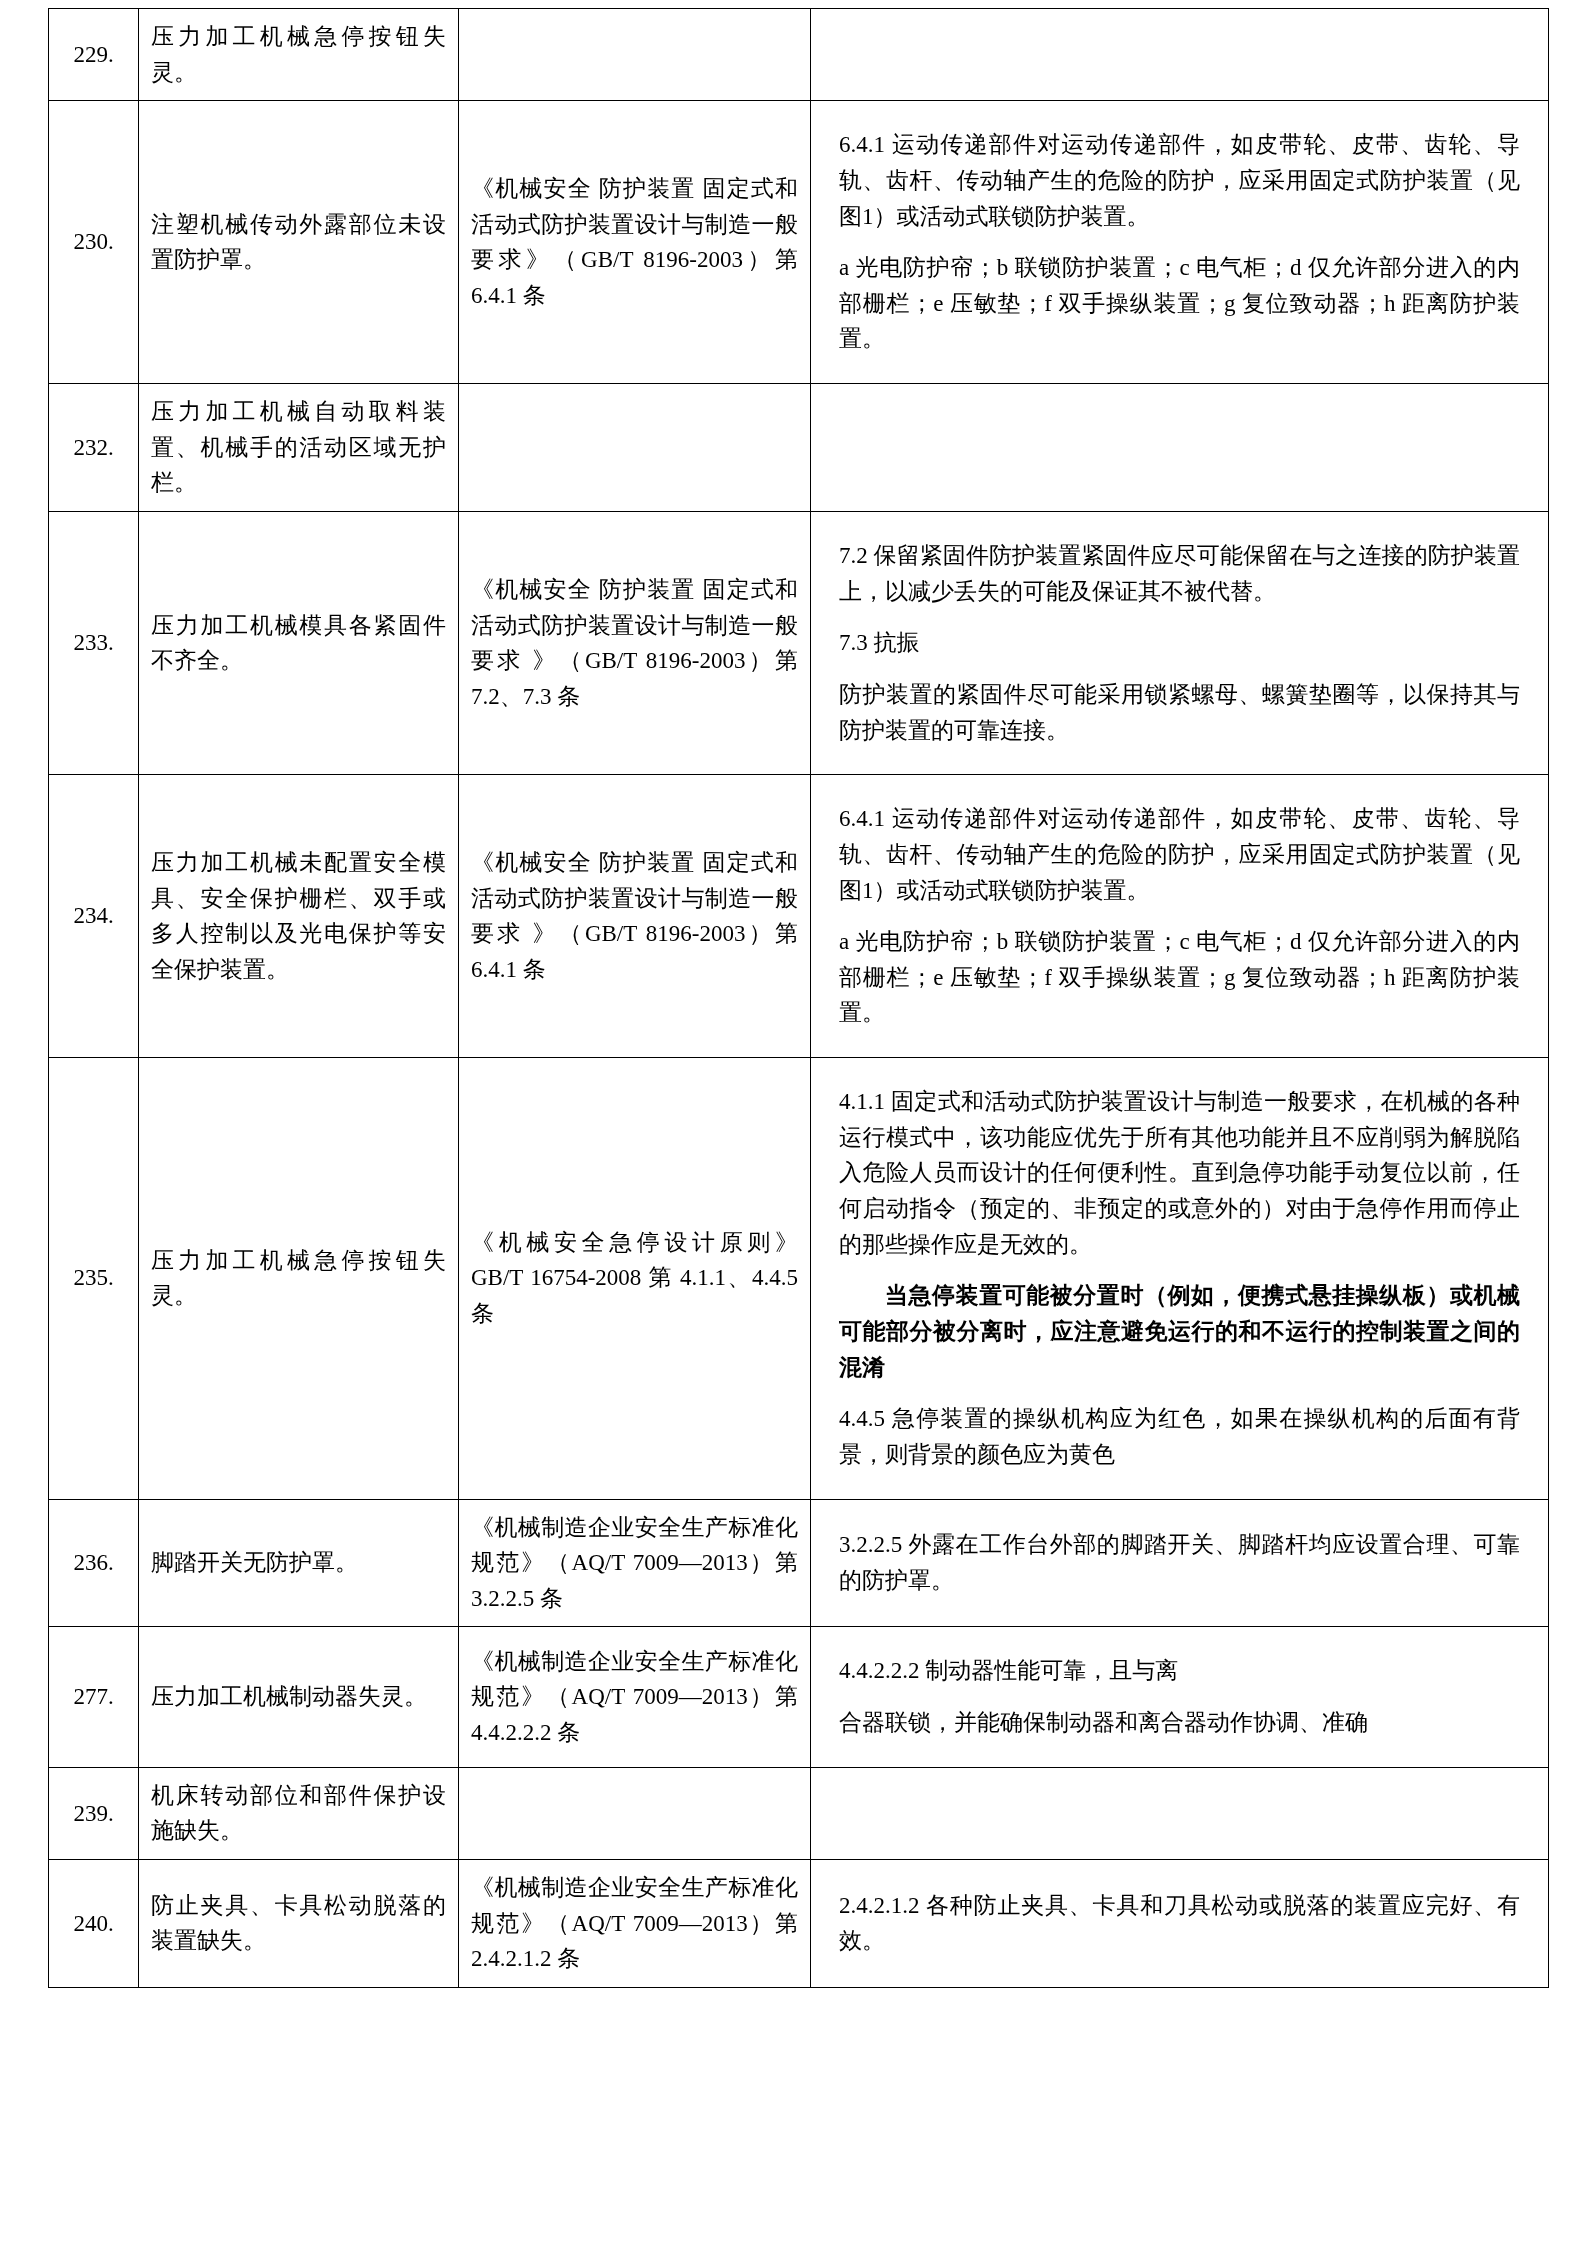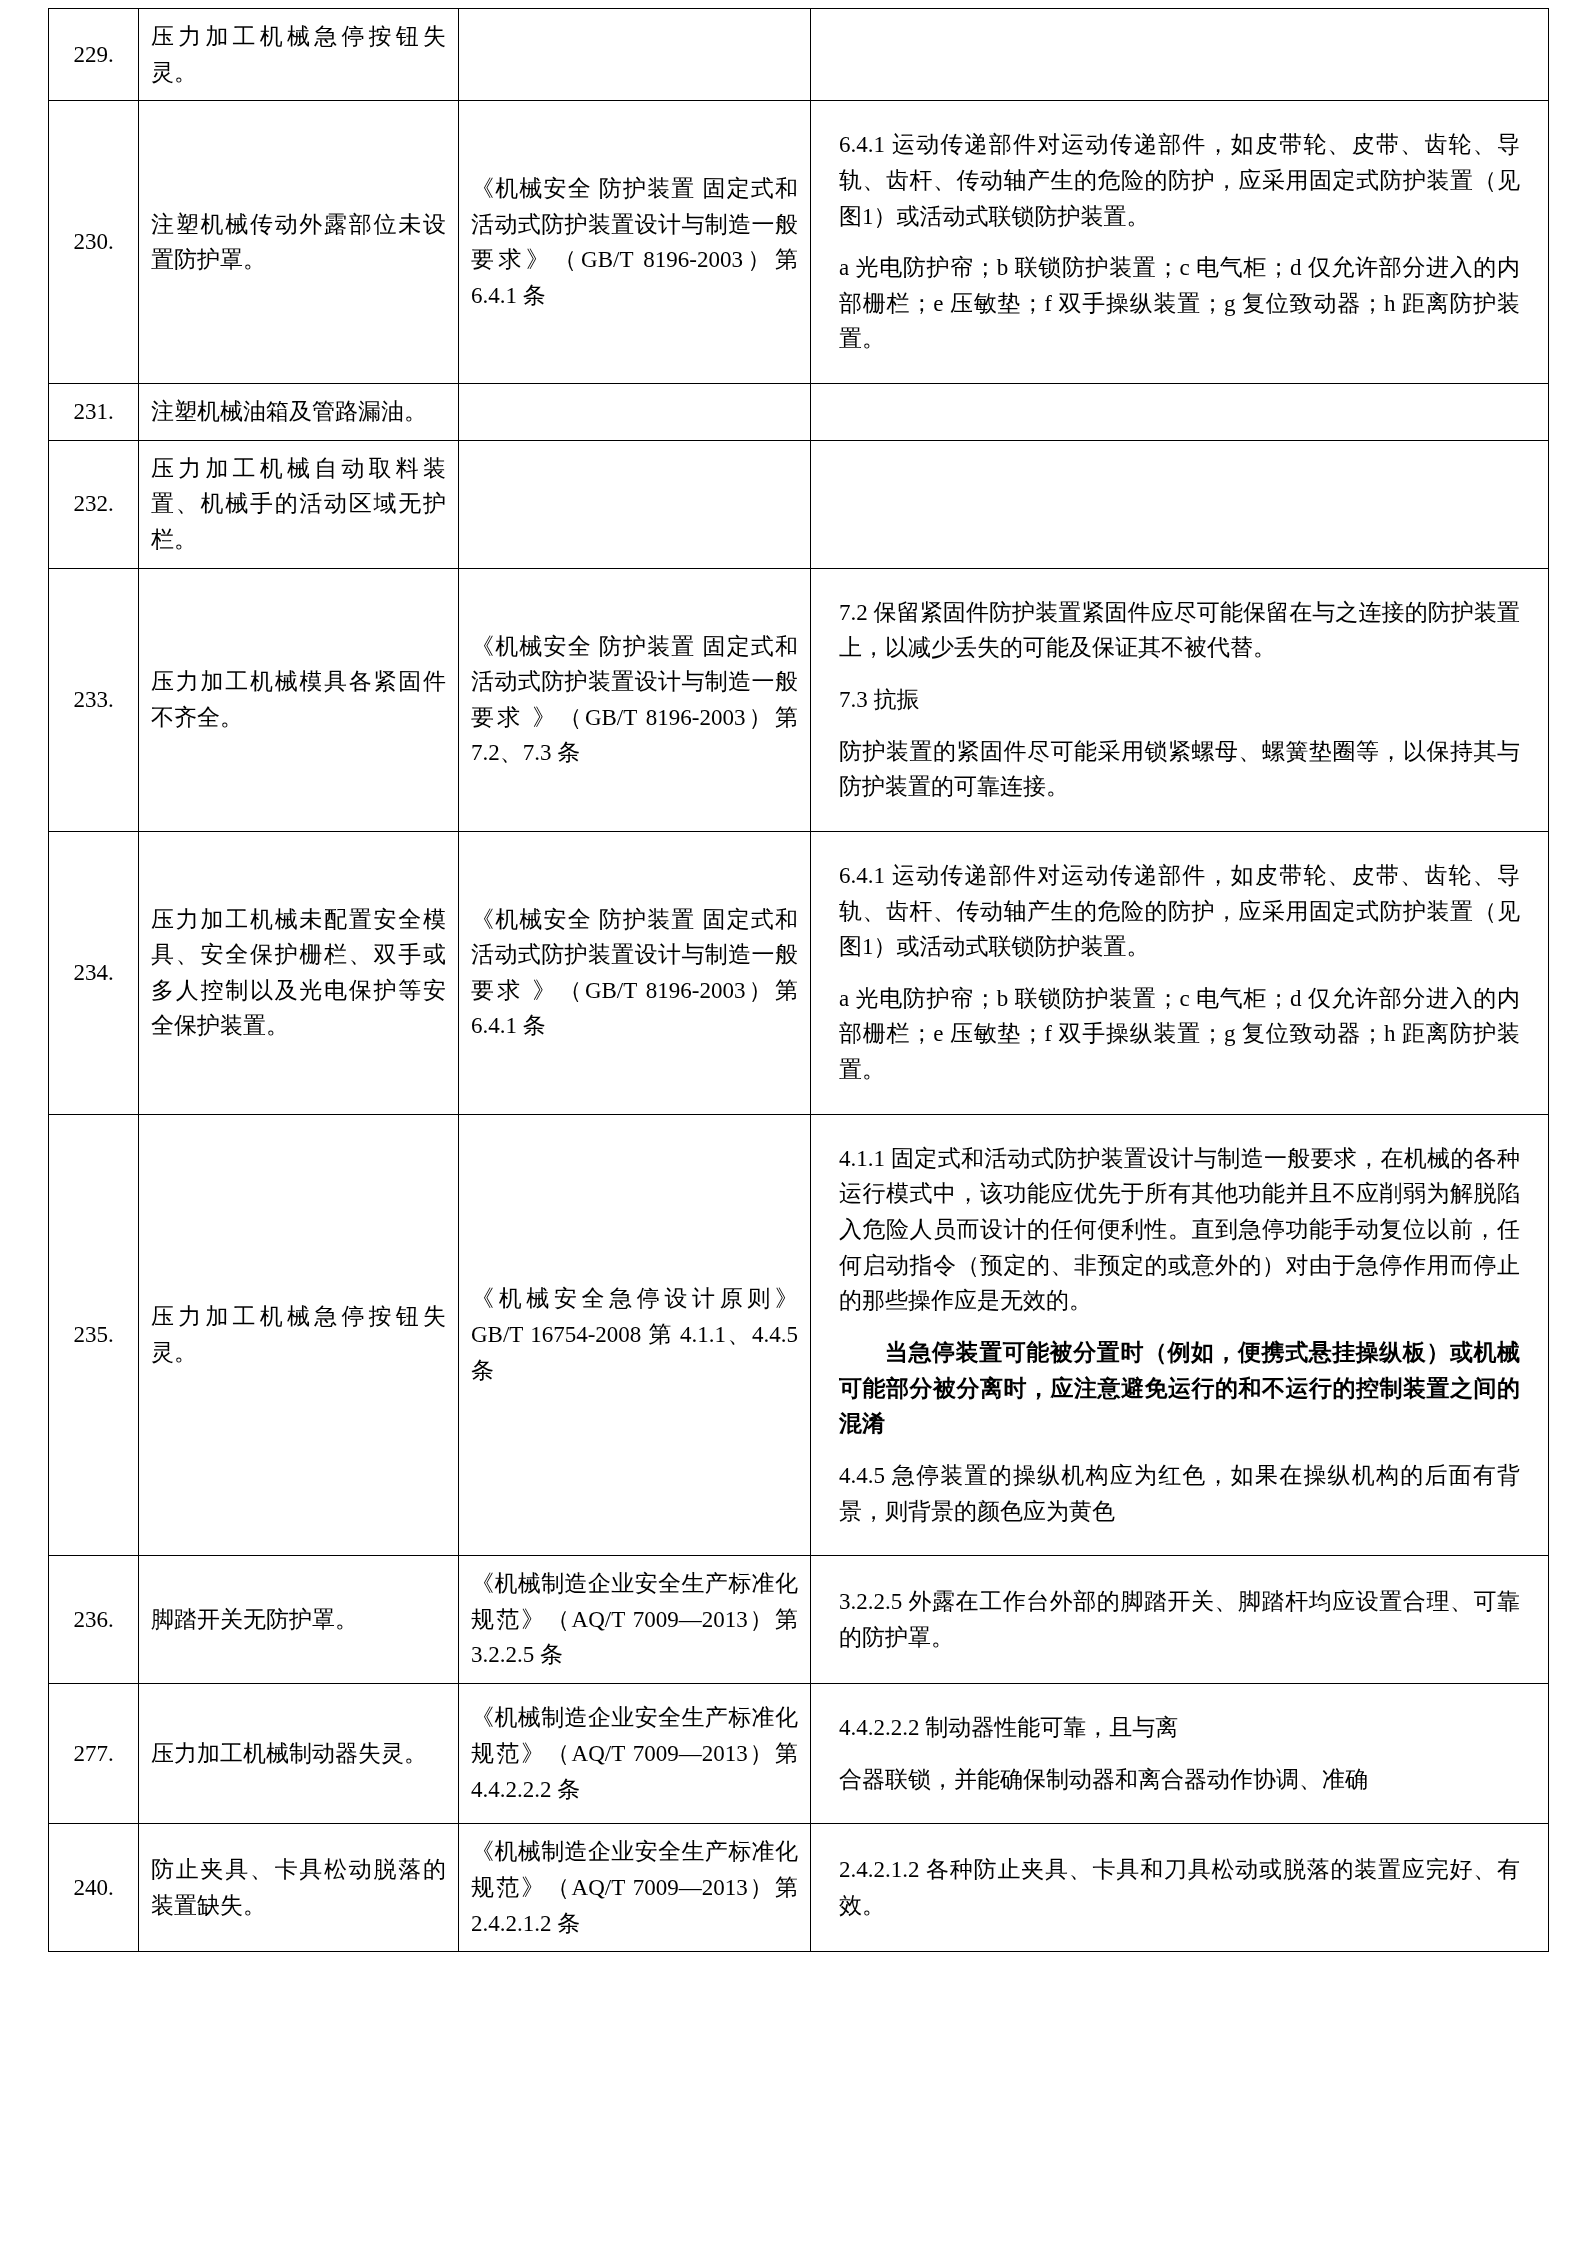--- a/index.html
+++ b/index.html
@@ -90,26 +90,20 @@
         <tr>
           <td class="num">230.</td>
           <td class="item">注塑机械传动外露部位未设置防护罩。</td>
           <td class="std">《机械安全 防护装置 固定式和活动式防护装置设计与制造一般要求》（GB/T 8196-2003）第 6.4.1 条</td>
           <td class="req">
             <p class="p">6.4.1 运动传递部件对运动传递部件，如皮带轮、皮带、齿轮、导轨、齿杆、传动轴产生的危险的防护，应采用固定式防护装置（见图1）或活动式联锁防护装置。</p>
             <p class="p">a 光电防护帘；b 联锁防护装置；c 电气柜；d 仅允许部分进入的内部栅栏；e 压敏垫；f 双手操纵装置；g 复位致动器；h 距离防护装置。</p>
           </td>
         </tr>
         <tr>
-          <td class="num">231.</td>
-          <td class="item">注塑机械油箱及管路漏油。</td>
-          <td class="std"></td>
-          <td class="req"></td>
-        </tr>
-        <tr>
           <td class="num">232.</td>
           <td class="item">压力加工机械自动取料装置、机械手的活动区域无护栏。</td>
           <td class="std"></td>
           <td class="req"></td>
         </tr>
         <tr>
           <td class="num">233.</td>
           <td class="item">压力加工机械模具各紧固件不齐全。</td>
           <td class="std">《机械安全 防护装置 固定式和活动式防护装置设计与制造一般要求 》（GB/T 8196-2003）第 7.2、7.3 条</td>
           <td class="req">
@@ -148,20 +142,26 @@
         <tr>
           <td class="num">277.</td>
           <td class="item">压力加工机械制动器失灵。</td>
           <td class="std">《机械制造企业安全生产标准化规范》（AQ/T 7009—2013）第 4.4.2.2.2 条</td>
           <td class="req">
             <p class="p">4.4.2.2.2 制动器性能可靠，且与离</p>
             <p class="p">合器联锁，并能确保制动器和离合器动作协调、准确</p>
           </td>
         </tr>
         <tr>
+          <td class="num">239.</td>
+          <td class="item">机床转动部位和部件保护设施缺失。</td>
+          <td class="std"></td>
+          <td class="req"></td>
+        </tr>
+        <tr>
           <td class="num">240.</td>
           <td class="item">防止夹具、卡具松动脱落的装置缺失。</td>
           <td class="std">《机械制造企业安全生产标准化规范》（AQ/T 7009—2013）第 2.4.2.1.2 条</td>
           <td class="req">
             <p class="p">2.4.2.1.2 各种防止夹具、卡具和刀具松动或脱落的装置应完好、有效。</p>
           </td>
         </tr>
       </tbody>
   </table>
 </div>

